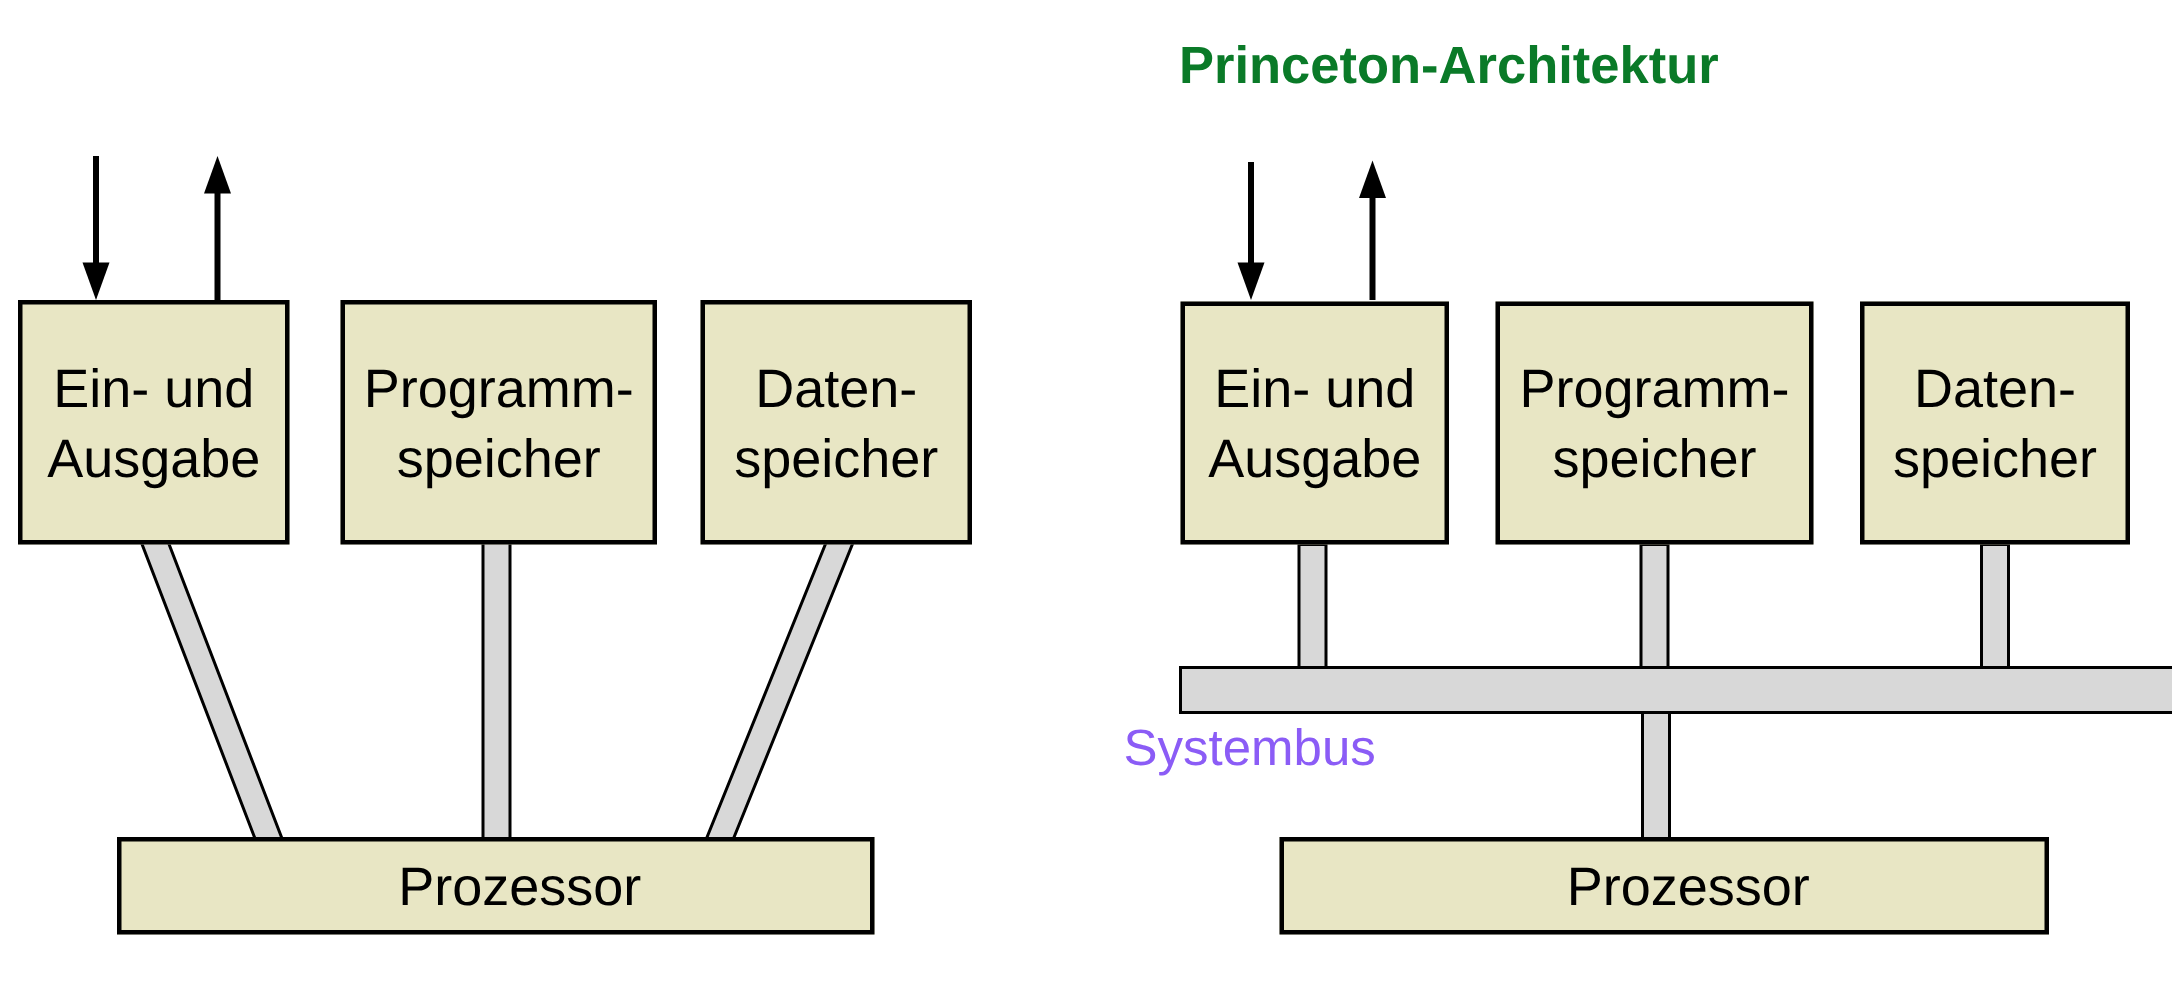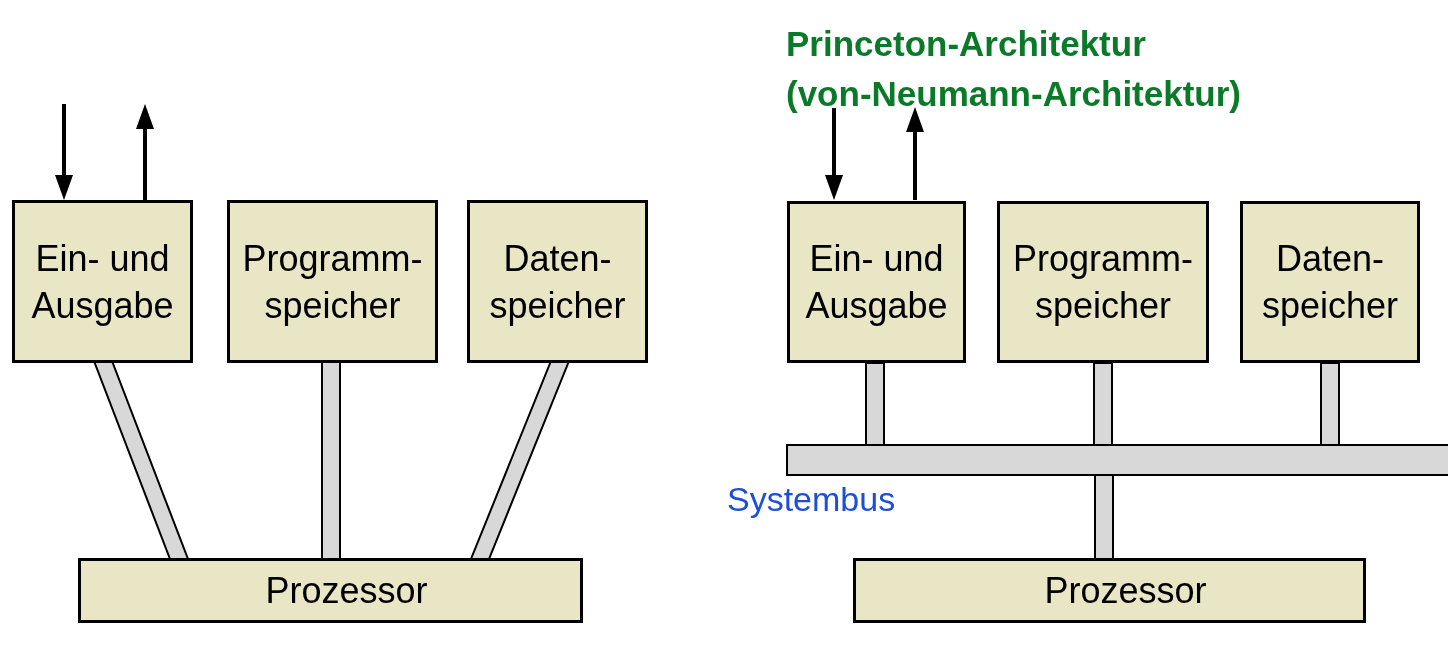--- a/index.html
+++ b/index.html
@@ -67,22 +67,23 @@
   .node span{display:block;}
   .processor{
     flex-direction:row;
     line-height:normal;
     padding-left:32px;
   }
   .bus-label{
     position:absolute;
     z-index:2;
     font-size:34px;
-    color:#1d4ed8;
+    color:#8b5cf6;
     white-space:nowrap;
+    margin-left:22px;
   }
   
   .box-l-io  {left:12px;  top:200px; width:181px; height:163px;}
   .box-l-prog{left:227px; top:200px; width:211px; height:163px;}
   .box-l-data{left:467px; top:200px; width:181px; height:163px;}
   .box-l-cpu {left:78px;  top:558px; width:505px; height:65px;}
   
   .box-r-io  {left:787px; top:201px; width:179px; height:162px;}
   .box-r-prog{left:997px; top:201px; width:212px; height:162px;}
   .box-r-data{left:1240px;top:201px; width:180px; height:162px;}
@@ -156,21 +157,20 @@
   <div class="node box-l-data">
     <span>Daten-</span>
     <span>speicher</span>
   </div>
   <div class="node processor box-l-cpu">
     <span>Prozessor</span>
   </div>
 
   <div class="title title-princeton">
     <span>Princeton-Architektur</span><br>
-    <span>(von-Neumann-Architektur)</span>
   </div>
 
   <div class="node box-r-io">
     <span>Ein- und</span>
     <span>Ausgabe</span>
   </div>
   <div class="node box-r-prog">
     <span>Programm-</span>
     <span>speicher</span>
   </div>

